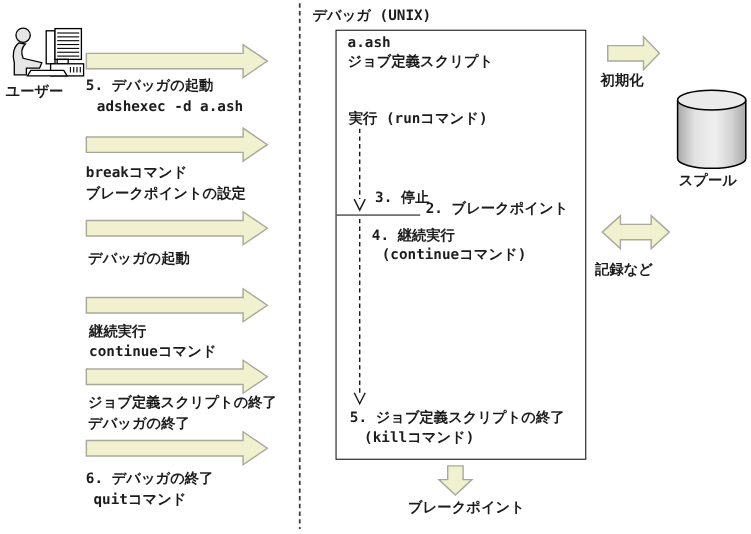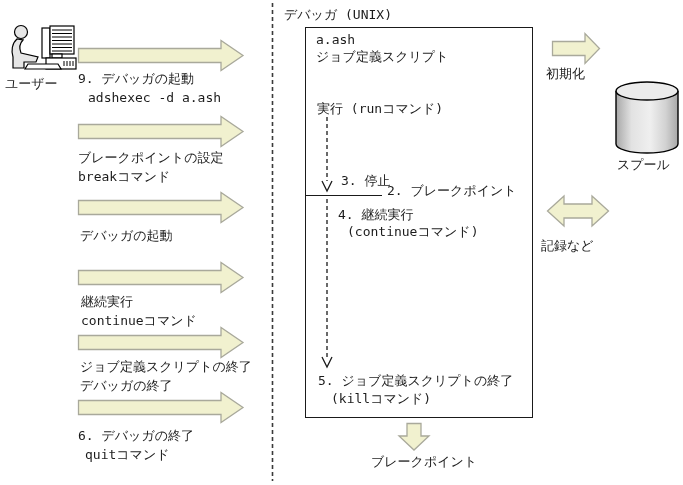--- a/index.html
+++ b/index.html
@@ -2,21 +2,21 @@
 <html style="--arrow-fill: #f1f1cf; --arrow-border: #a9a99b; --ink: #1a1a1a;"><head>
 <meta charset="utf-8">
 <style>
   html,body{margin:0;padding:0;background:#fff;}
   .canvas{
     position:relative;width:683px;height:485px;background:#fff;
     font-family:"DejaVu Sans Mono","Liberation Mono",monospace,sans-serif;
     font-size:13px;color:#1c1c1c;overflow:hidden;
   }
   .canvas svg{position:absolute;overflow:visible;}
-  .lbl{position:absolute;white-space:nowrap;line-height:19px;}
+  .lbl{position:absolute;white-space:nowrap;line-height:19px;font-weight:bold;}
   .yellow{fill:var(--arrow-fill,#f1f1cf);stroke:var(--arrow-border,#a9a99b);stroke-width:1.3;}
   .dbox{position:absolute;left:305px;top:27px;width:226px;height:389px;border:1.5px solid var(--ink,#1a1a1a);}
   .vsep-line{stroke:#3a3a3a;stroke-width:1.6;stroke-dasharray:4 3;}
   .bpline{position:absolute;left:306px;top:195px;width:76px;height:0;border-top:1.5px solid var(--ink,#1a1a1a);}
   .dash-line{stroke:var(--ink,#1a1a1a);stroke-width:1.3;stroke-dasharray:4 3;fill:none;}
   .vhead{stroke:var(--ink,#1a1a1a);stroke-width:1.3;fill:none;}
   .icon-fill{fill:#e6e6e6;stroke:#000;stroke-width:1.2;}
   .icon-white{fill:#fff;stroke:#000;stroke-width:1.2;}
   .icon-line{stroke:#000;stroke-width:1;}
   .ind10{margin-left:10px;}
@@ -69,26 +69,26 @@
       <polygon class="yellow" points="0.5,8.5 143,8.5 143,0.5 165,15.5 143,30.5 143,22.5 0.5,22.5"></polygon>
     </svg>
   <svg style="left:78px;top:327px" width="166" height="31" viewBox="0 0 166 31">
       <polygon class="yellow" points="0.5,8.5 143,8.5 143,0.5 165,15.5 143,30.5 143,22.5 0.5,22.5"></polygon>
     </svg>
   <svg style="left:78px;top:392px" width="166" height="31" viewBox="0 0 166 31">
       <polygon class="yellow" points="0.5,8.5 143,8.5 143,0.5 165,15.5 143,30.5 143,22.5 0.5,22.5"></polygon>
     </svg>
 
   <div class="lbl" style="left:78px;top:69px">
-    <div>9. デバッガの起動</div>
+    <div>5. デバッガの起動</div>
     <div class="ind10">adshexec -d a.ash</div>
   </div>
   <div class="lbl" style="left:78px;top:148px">
+    <div>breakコマンド</div>
     <div>ブレークポイントの設定</div>
-    <div>breakコマンド</div>
   </div>
   <div class="lbl" style="left:80px;top:226px">
     <div>デバッガの起動</div>
   </div>
   <div class="lbl" style="left:81px;top:292px">
     <div>継続実行</div>
     <div>continueコマンド</div>
   </div>
   <div class="lbl" style="left:80px;top:357px">
     <div>ジョブ定義スクリプトの終了</div>

